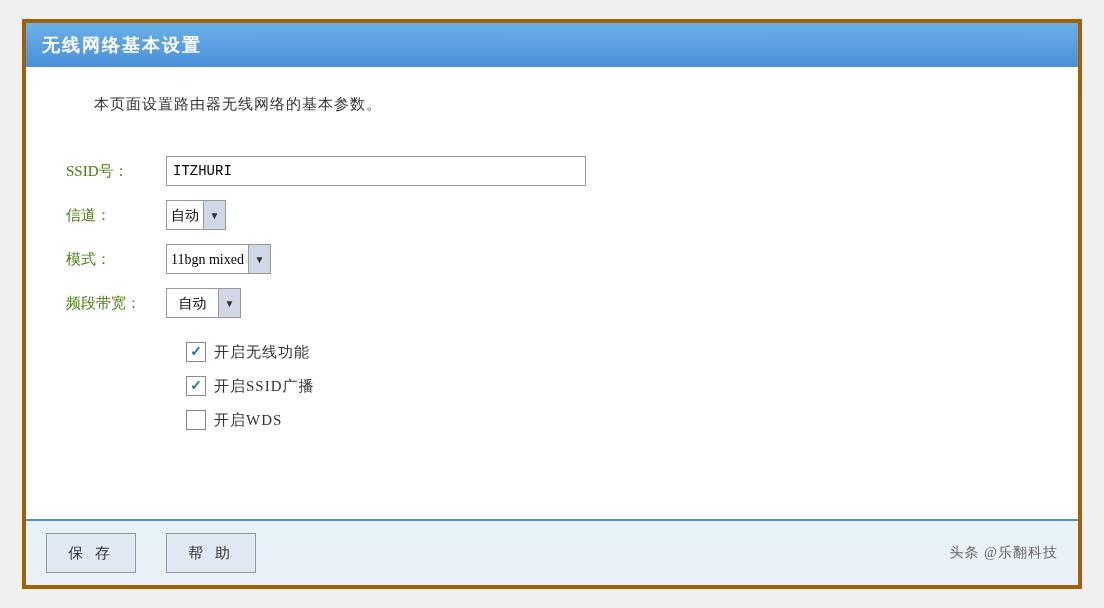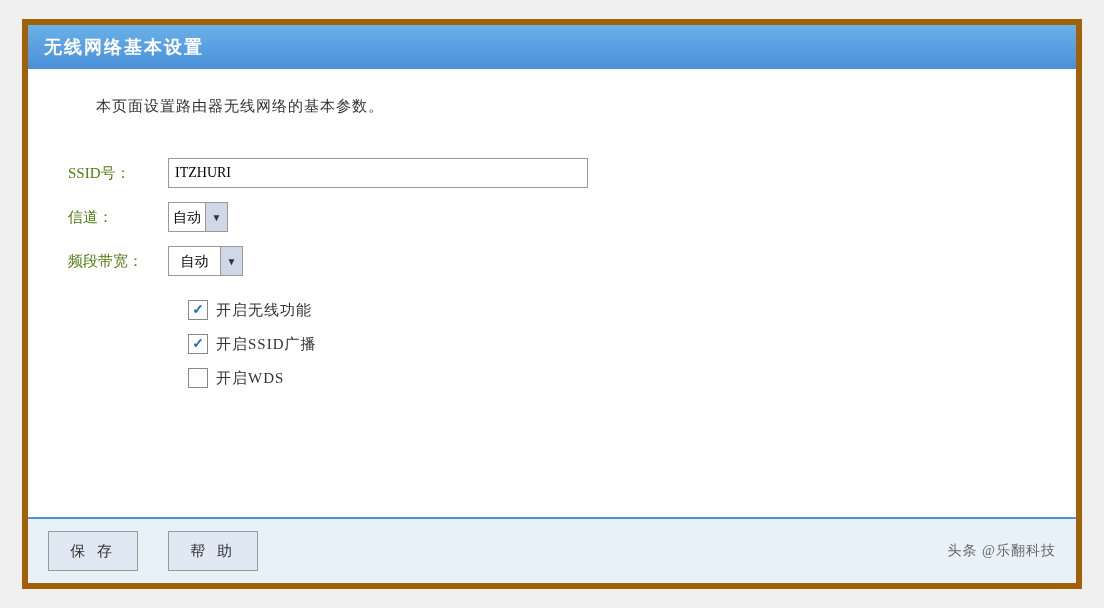--- a/index.html
+++ b/index.html
@@ -15,21 +15,21 @@
       font-family: 'SimSun', '宋体', serif;
       display: flex;
       align-items: center;
       justify-content: center;
     }
 
     .window {
       width: 1060px;
       height: 570px;
       background: #ffffff;
-      border: 6px solid #a16207;
+      border: 4px solid #a16207;
       display: flex;
       flex-direction: column;
     }
 
     .title-bar {
       background: linear-gradient(180deg, #6ab0e8 0%, #4a90d9 100%);
       padding: 10px 16px;
       color: #ffffff;
       font-size: 18px;
       font-weight: bold;
@@ -74,21 +74,21 @@
       display: table-cell;
       vertical-align: middle;
     }
 
     .text-input {
       width: 420px;
       height: 30px;
       border: 1px solid #999;
       padding: 2px 6px;
       font-size: 14px;
-      font-family: Liberation Serif, serif;
+      font-family: Liberation Mono, monospace;
       background: #fff;
       outline: none;
     }
 
     .select-wrapper {
       display: inline-flex;
       align-items: center;
       border: 1px solid #999;
       background: #fff;
       height: 30px;
@@ -225,20 +225,35 @@
               <option>1</option><option>2</option><option>3</option>
               <option>4</option><option>5</option><option>6</option>
               <option>7</option><option>8</option><option>9</option>
               <option>10</option><option>11</option><option>12</option><option>13</option>
             </select>
             <div class="select-arrow">▼</div>
           </div>
         </div>
       </div>
 
+      <div class="form-row">
+        <div class="form-label">模式：</div>
+        <div class="form-control">
+          <div class="select-wrapper">
+            <select>
+              <option>11bgn mixed</option>
+              <option>11b only</option>
+              <option>11g only</option>
+              <option>11n only</option>
+              <option>11bg mixed</option>
+            </select>
+            <div class="select-arrow">▼</div>
+          </div>
+        </div>
+      </div>
 
       <div class="form-row">
         <div class="form-label">频段带宽：</div>
         <div class="form-control">
           <div class="select-wrapper">
             <select>
               <option>自动</option>
               <option>20MHz</option>
               <option>40MHz</option>
             </select>

